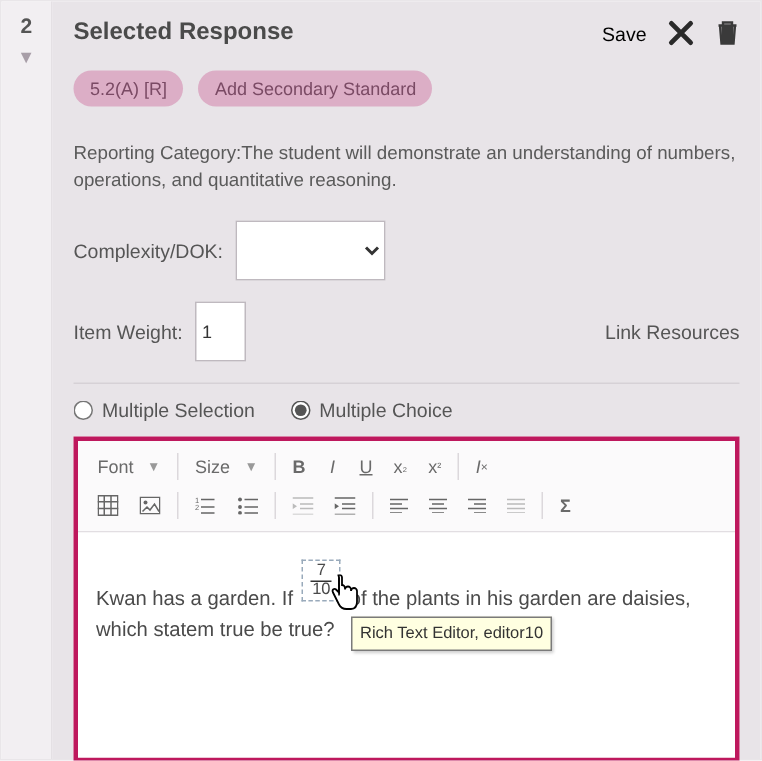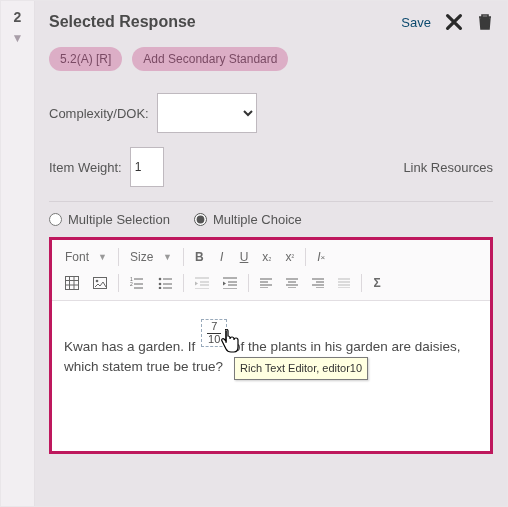--- a/index.html
+++ b/index.html
@@ -46,21 +46,21 @@
     align-items: center;
     justify-content: space-between;
     margin-bottom: 14px;
   }
   .hdr h2 {
     font-size: 16px;
     font-weight: 600;
     color: #4a4a4a;
   }
   .hdr-right { display: flex; align-items: center; gap: 12px; }
-  .hdr-right .save { font-size: 13px; color: #0c4a6e; }
+  .hdr-right .save { font-size: 13px; color: #000000; }
   .hdr-right svg { display: block; }
   .icon-btn { cursor: pointer; }
   .tags { display: flex; gap: 10px; margin-bottom: 22px; }
   .tag {
     background: #dcaec6;
     color: #7a4a64;
     font-size: 12px;
     padding: 5px 11px;
     border-radius: 12px;
   }
@@ -186,20 +186,23 @@
             </svg>
         </span>
       </div>
     </div>
 
     <div class="tags">
       <span class="tag">5.2(A) [R]</span>
       <span class="tag">Add Secondary Standard</span>
     </div>
 
+    <p class="rc">
+      <span>Reporting Category:</span><span>The student will demonstrate an understanding of numbers, operations, and quantitative reasoning.</span>
+    </p>
 
     <div class="row">
       <label>Complexity/DOK:</label>
       <select>
         <option>DOK1</option>
       </select>
     </div>
 
     <div class="row">
       <label>Item Weight:</label>

